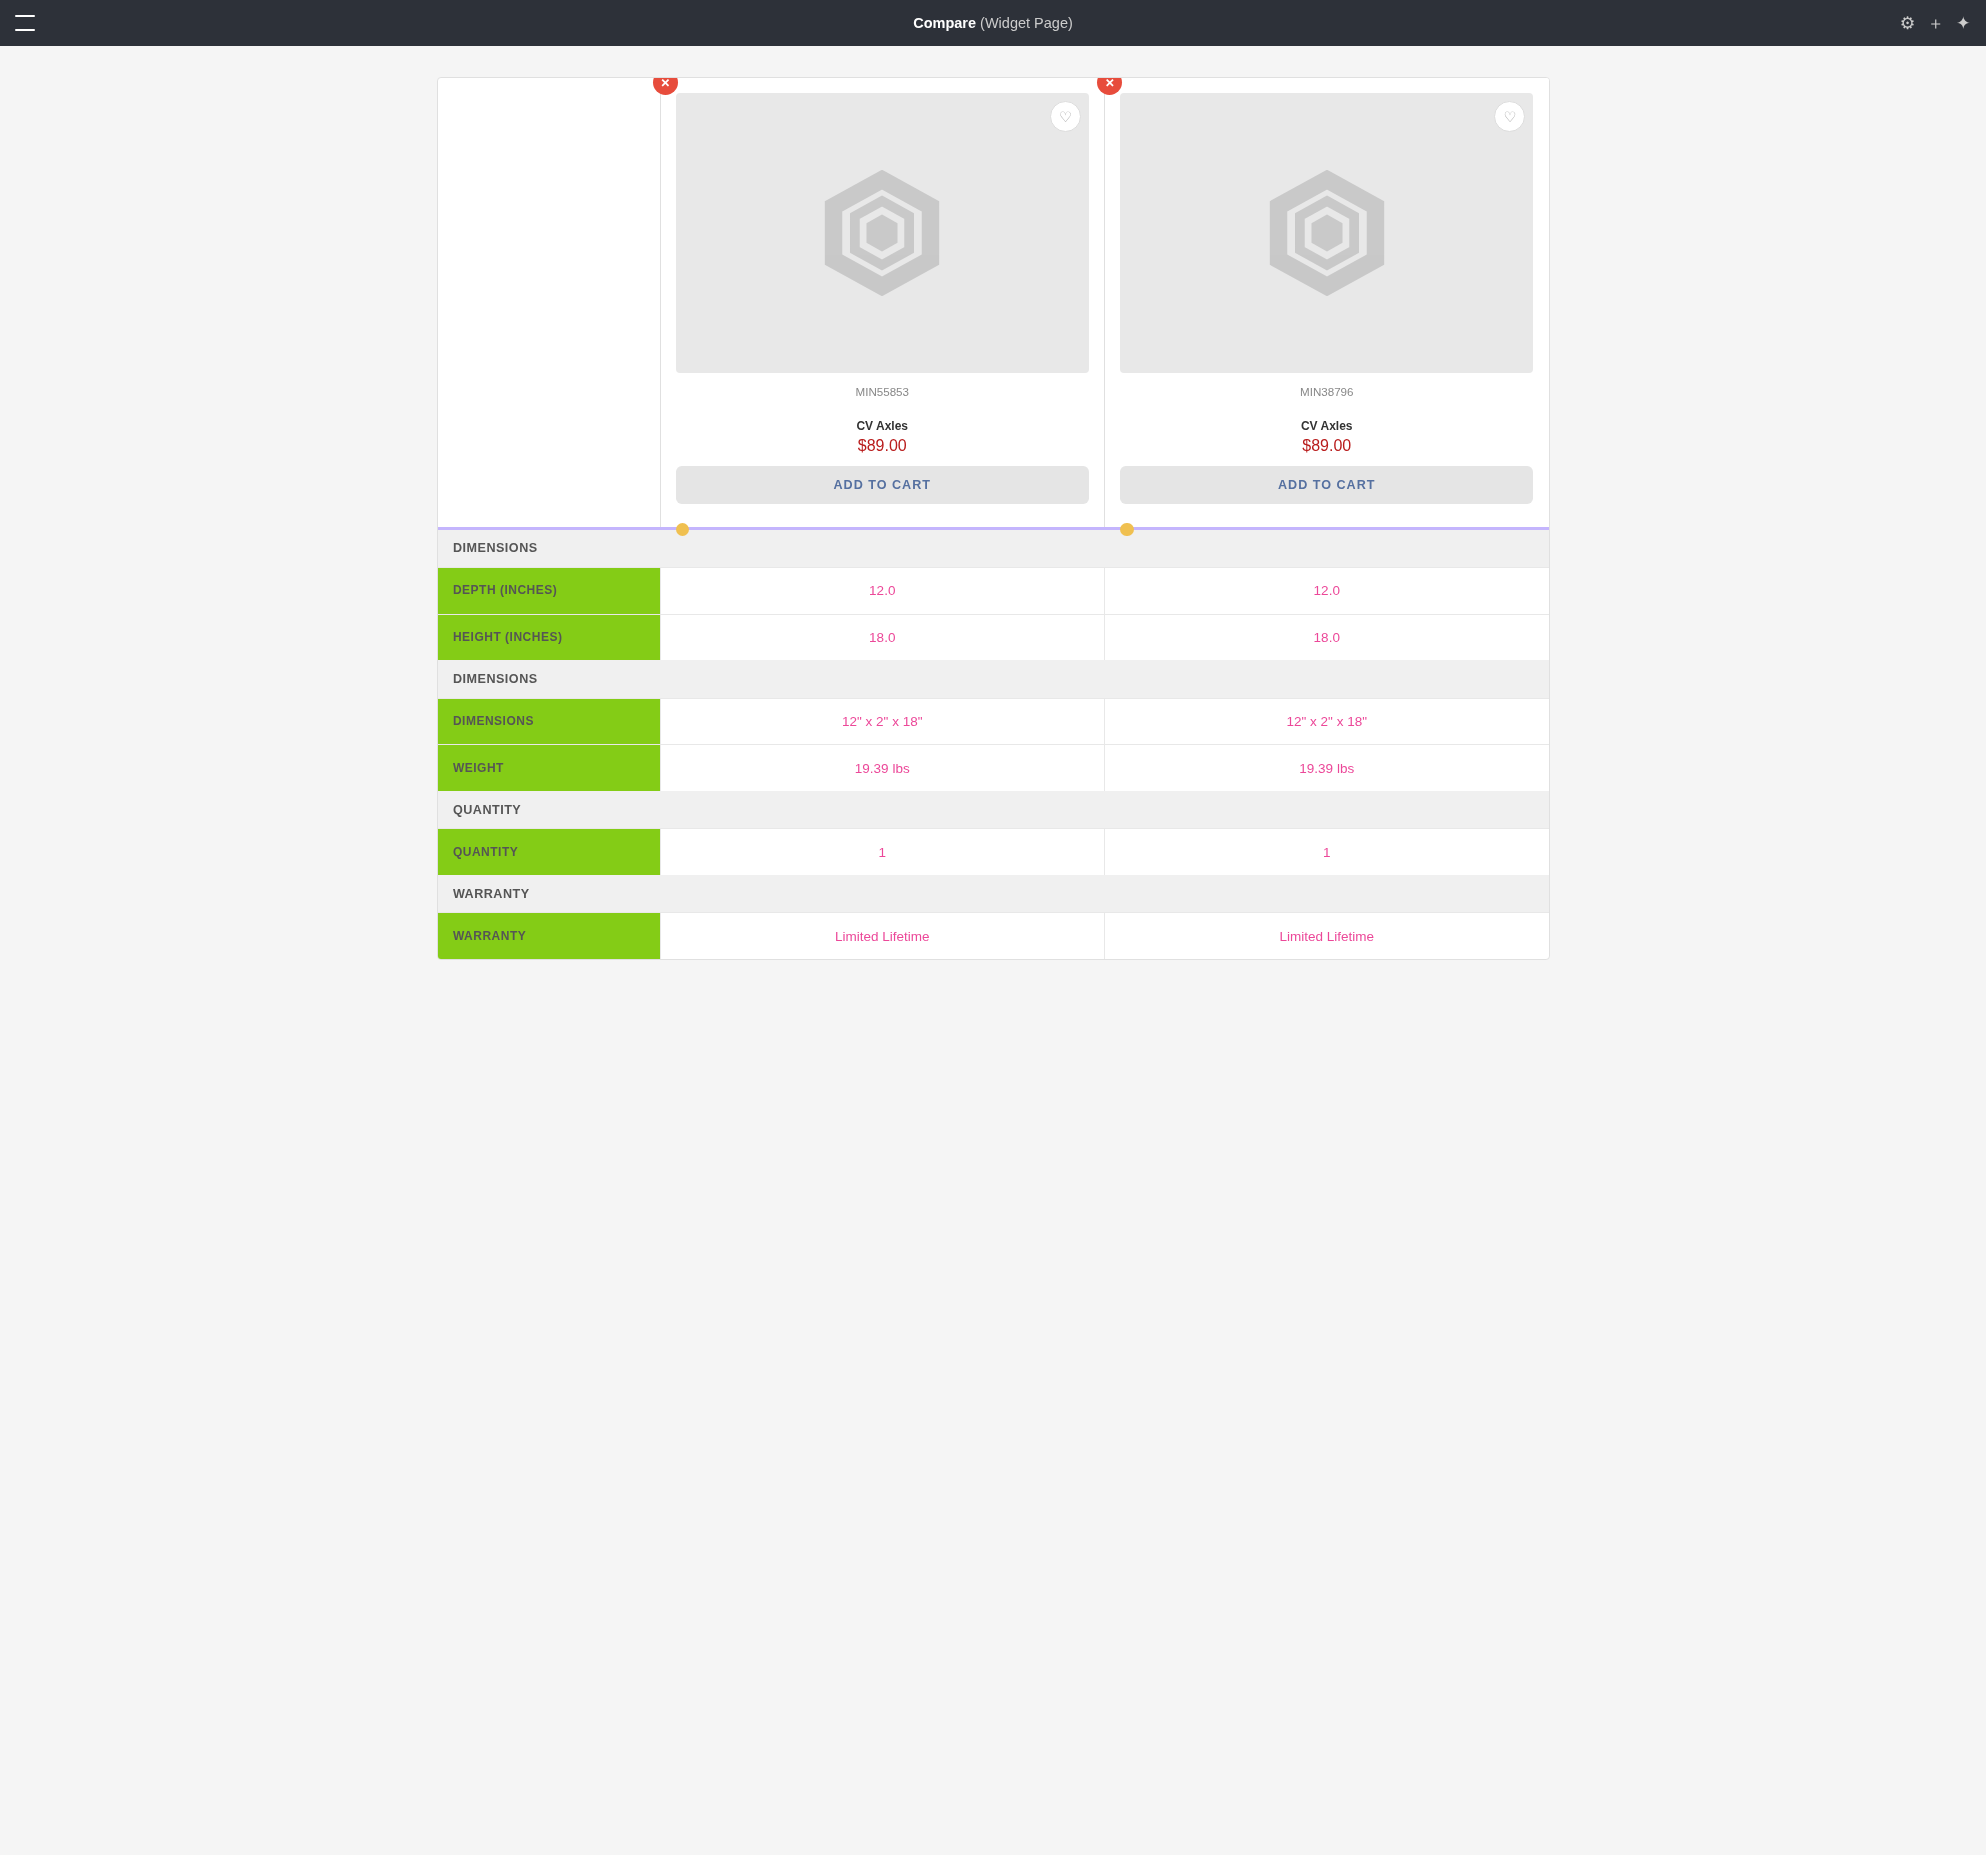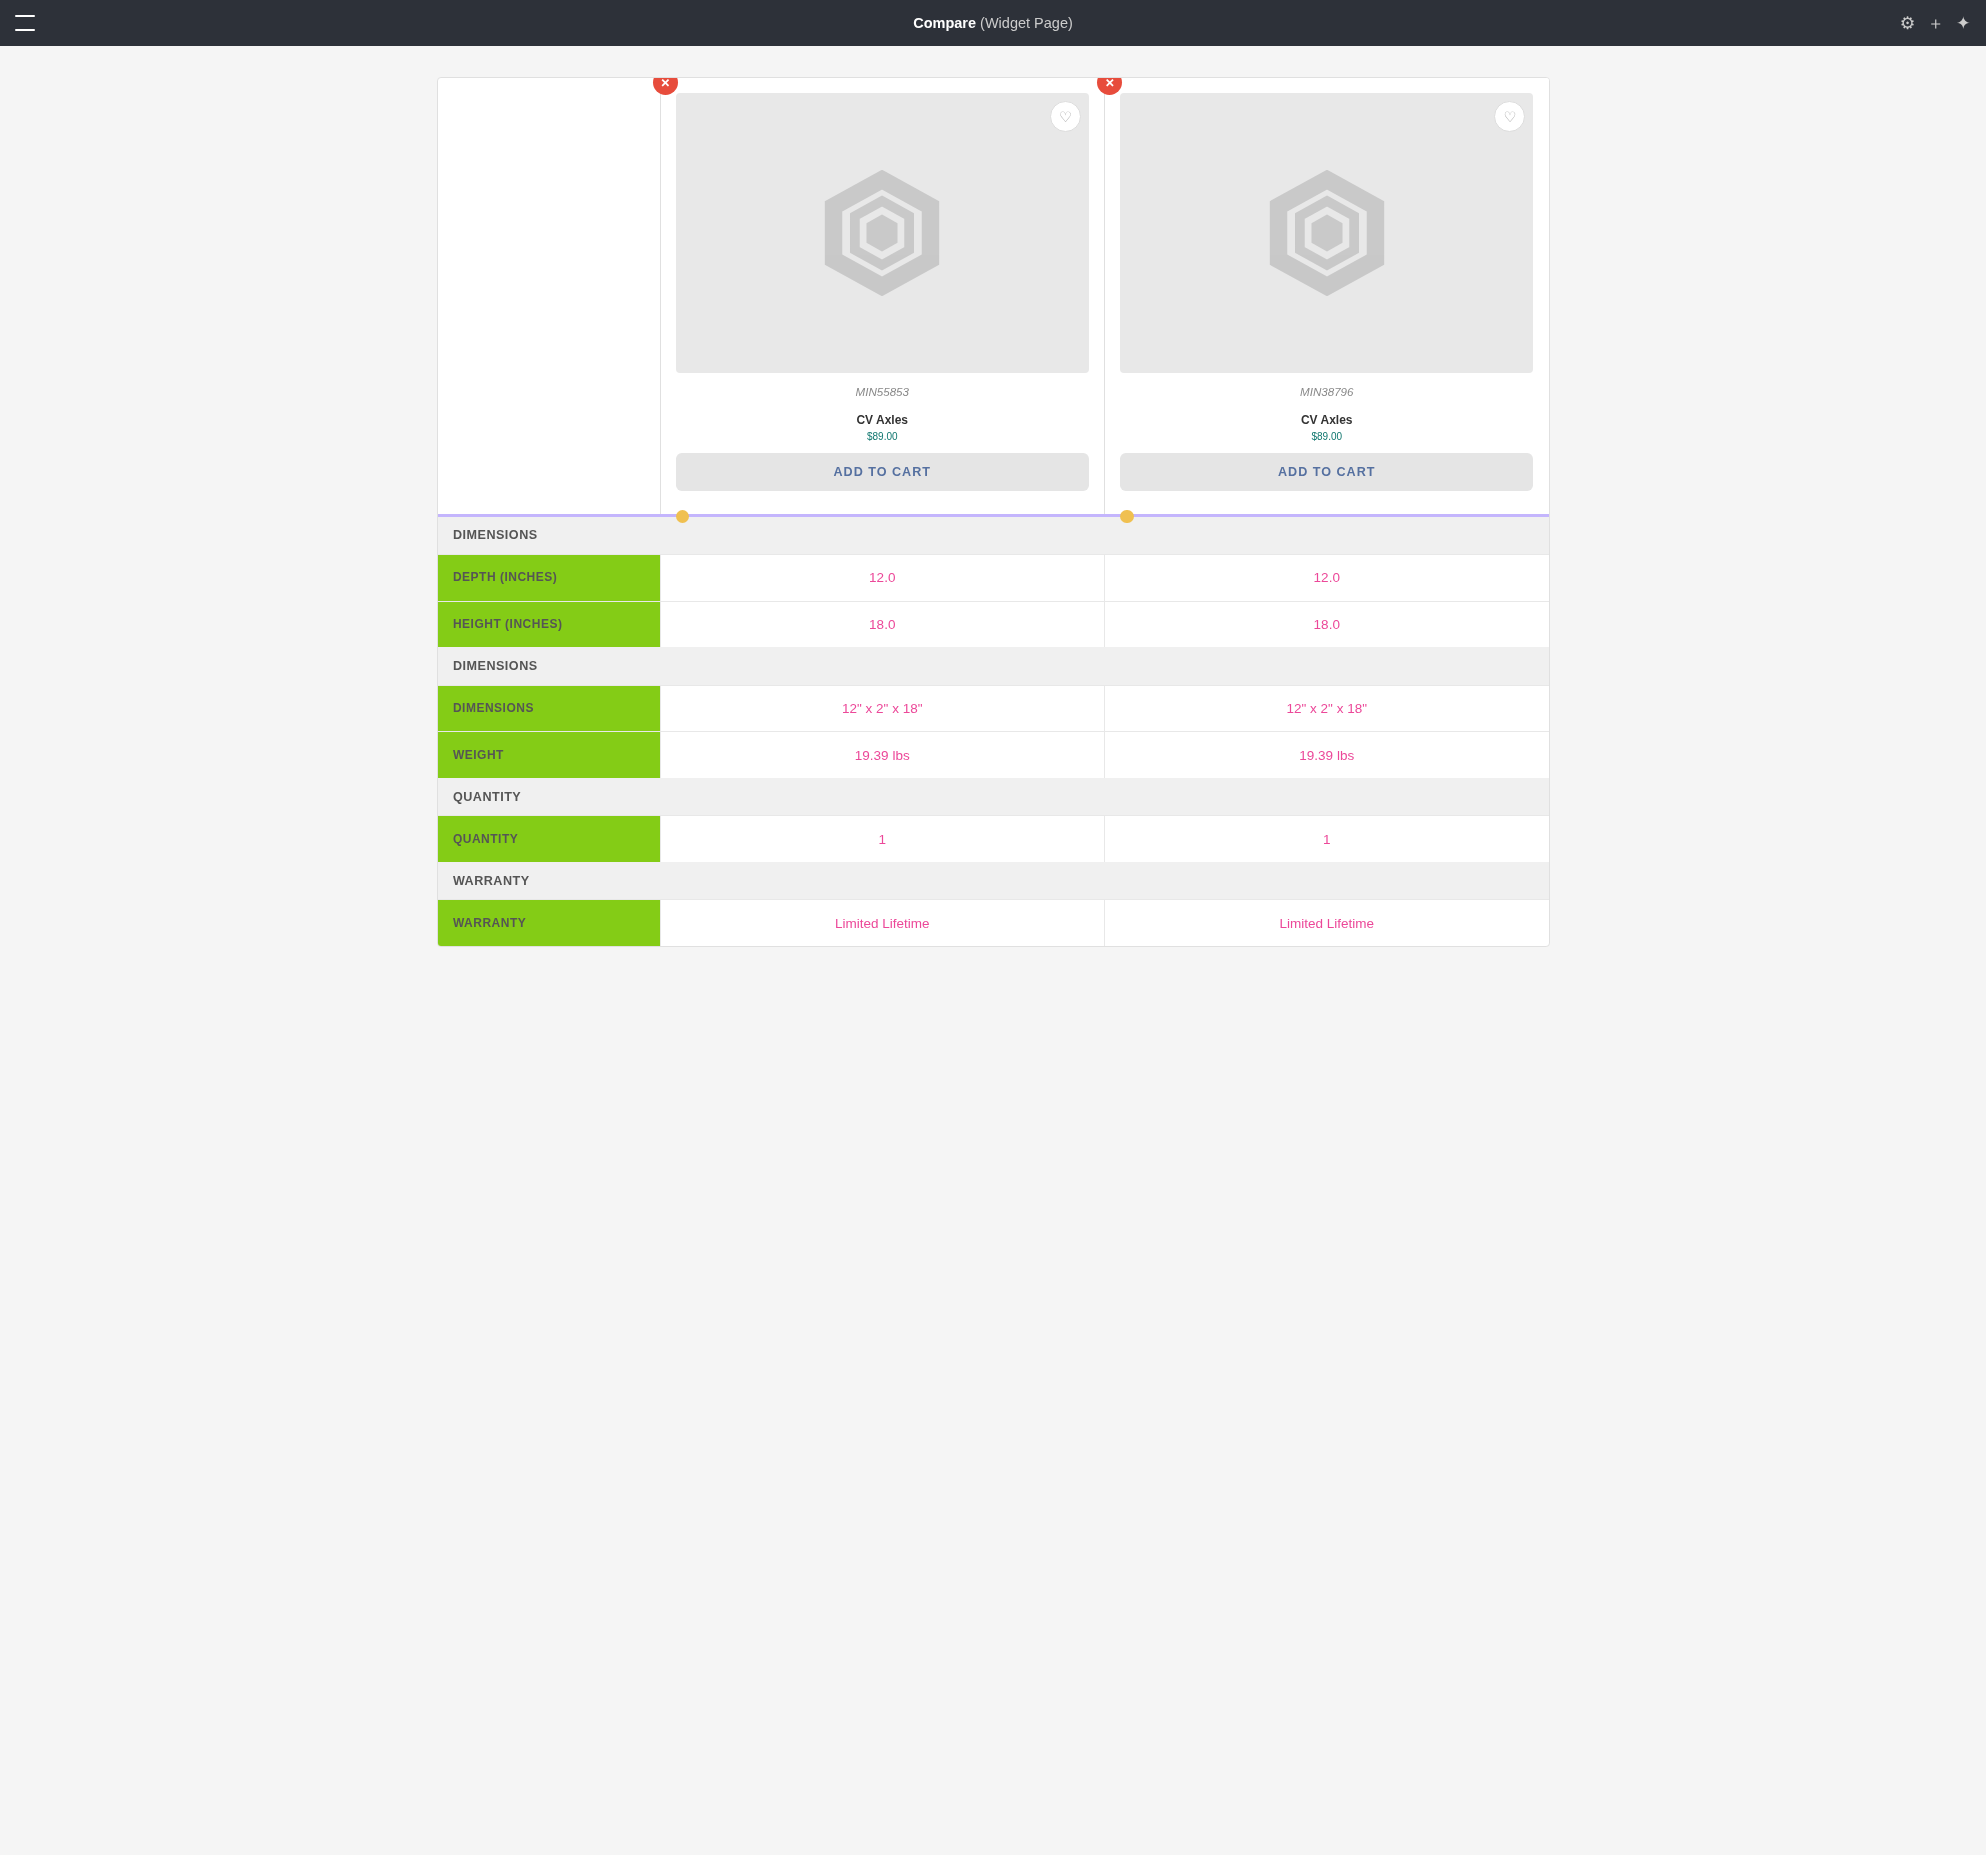--- a/index.html
+++ b/index.html
@@ -131,32 +131,31 @@
       z-index: 10;
     }
 
     .product-info {
       text-align: center;
       padding: 11.6px 0 7.7px;
     }
     .product-sku {
       font-size: 11.6px;
       color: #888;
-      margin-bottom: 15px;
-      font-style: italic;
+      margin-bottom: 21px;
     }
     .product-name {
       font-size: 12px;
       font-weight: 600;
       color: #333;
       margin-bottom: 3.9px;
     }
     .product-price {
-      font-size: 10px;
-      color: #0f766e;
+      font-size: 16px;
+      color: #b91c1c;
       margin-bottom: 11.6px;
     }
 
     .add-to-cart-btn {
       display: block;
       width: 100%;
       padding: 11.6px;
       background: #e5e5e5;
       color: #5570a0;
       border: none;

